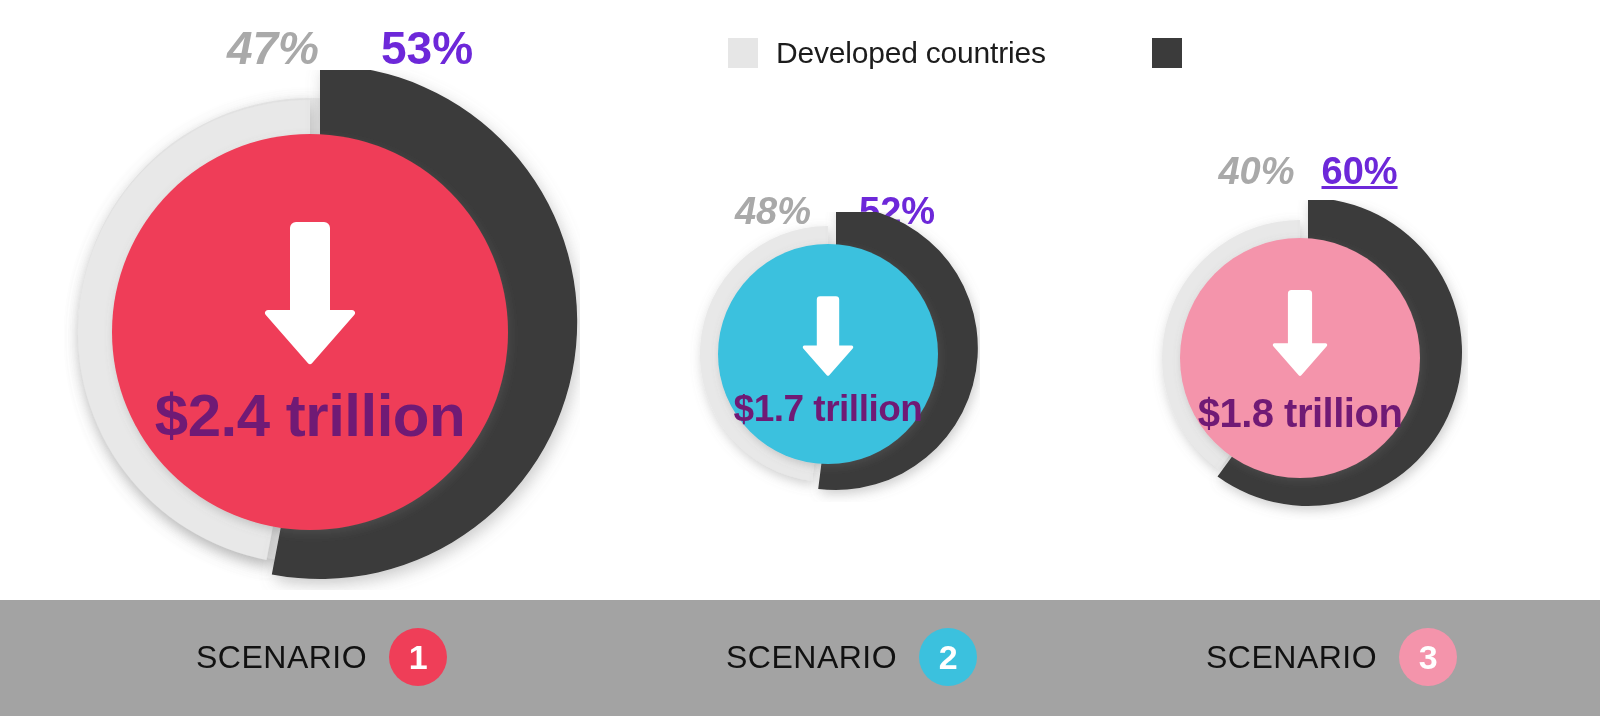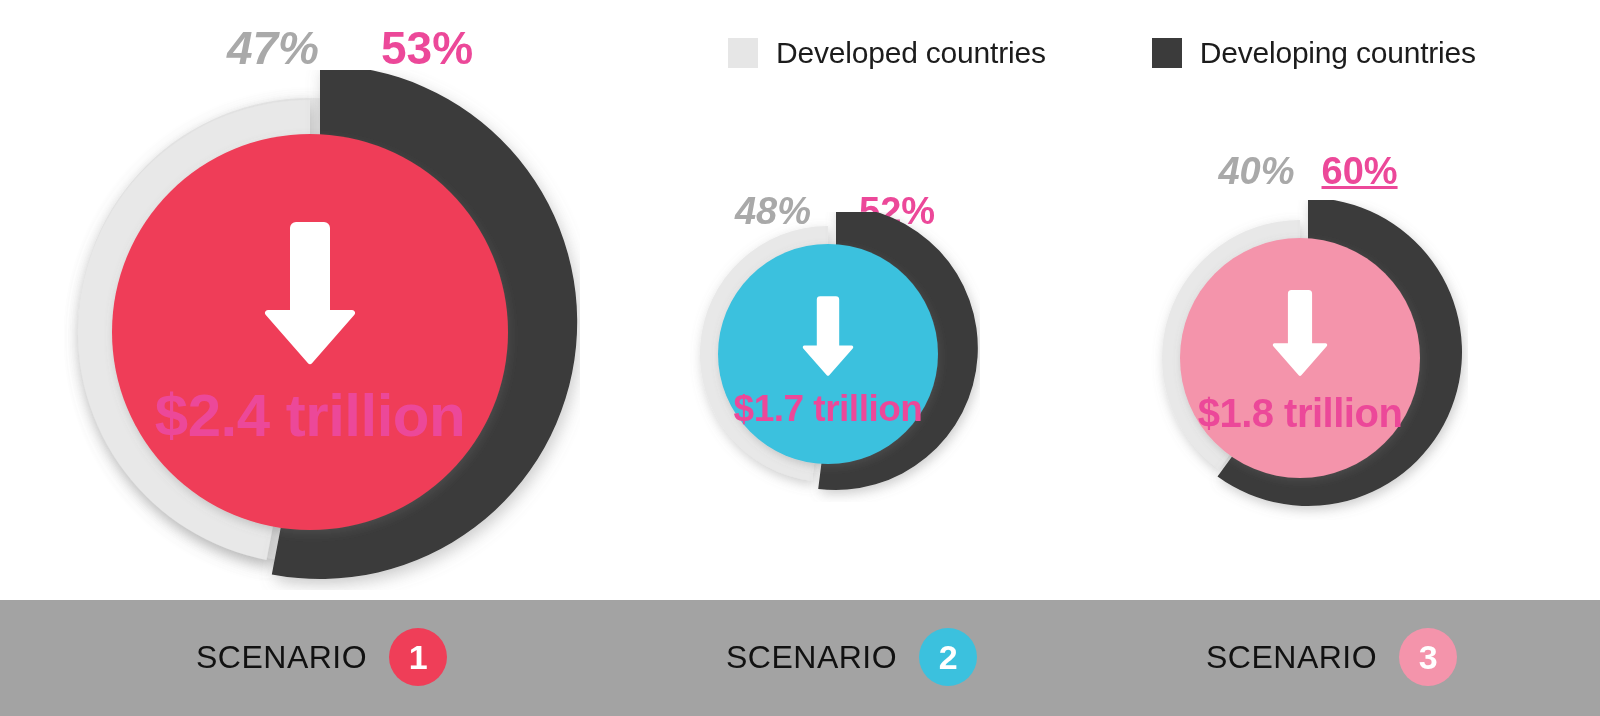--- a/index.html
+++ b/index.html
@@ -68,34 +68,34 @@
     align-items: baseline;
     justify-content: center;
     white-space: nowrap;
   }
   .pct {
     font-weight: bold;
     font-family: "Liberation Sans", sans-serif;
     line-height: 1;
   }
   .pct.developed { color: #a9a9a9; font-style: italic; }
-  .pct.developing { color: #ec4899; }
+  .pct.developing { color: #6d28d9; }
 
   
   .center-content {
     position: absolute;
     display: flex;
     flex-direction: column;
     align-items: center;
     justify-content: center;
     pointer-events: none;
   }
   .arrow-icon { display: block; }
   .amount {
-    color: #ec4899;
+    color: #701a75;
     font-weight: bold;
     font-family: "Liberation Sans", sans-serif;
     line-height: 1;
     white-space: nowrap;
     letter-spacing: -0.5px;
   }
 
   
   .footer-band {
     position: absolute;
@@ -136,21 +136,20 @@
 
 <div id="stage">
 
   <div class="legend">
     <div class="legend-item">
       <span class="legend-swatch developed" style="background: rgb(230, 230, 230);"></span>
       <span class="legend-label">Developed countries</span>
     </div>
     <div class="legend-item">
       <span class="legend-swatch developing" style="background: rgb(59, 59, 59);"></span>
-      <span class="legend-label">Developing countries</span>
     </div>
   </div>
 
   <div class="donut-group" style="left:60px; top:70px; width:520px; height:520px;">
     <div class="pct-row" style="left:130px; top:-45px; width:320px;">
       <span class="pct developed" style="font-size:46px; margin-right:62px;">47%</span>
       <span class="pct developing" style="font-size:46px;">53%</span>
     </div>
 
     <div class="donut-wrap">

